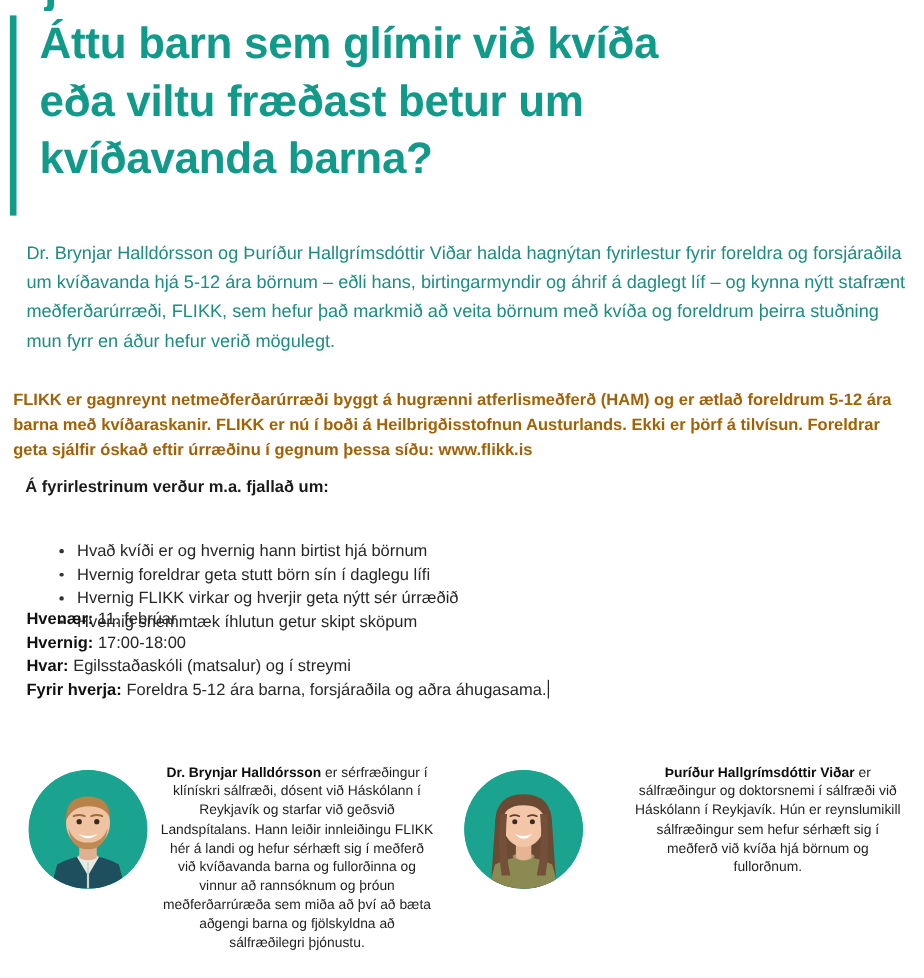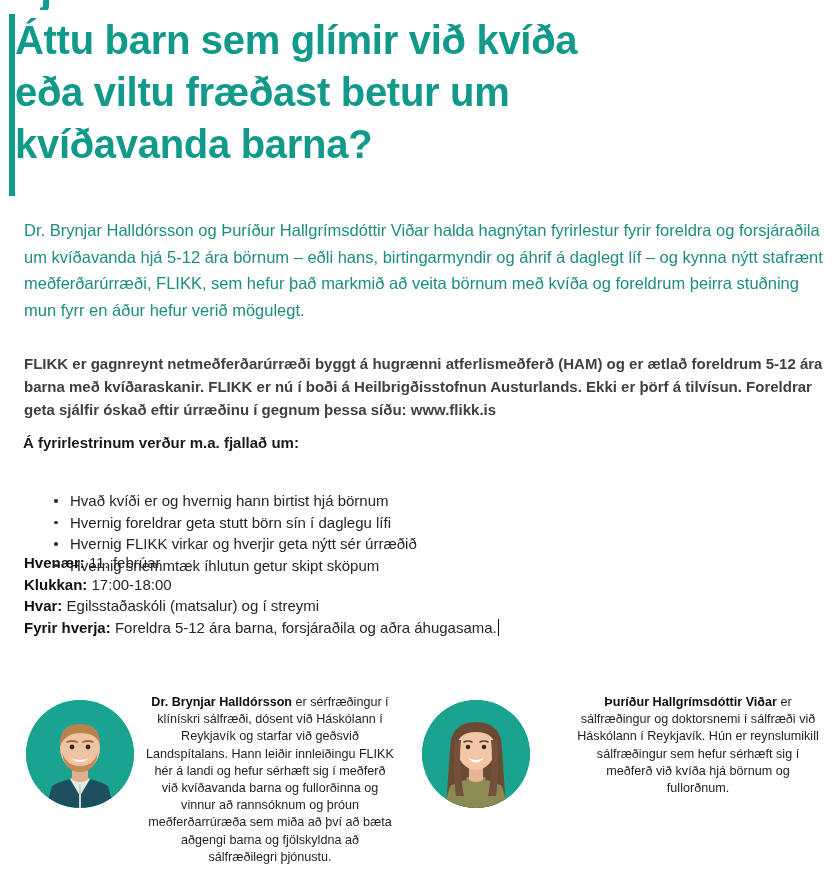--- a/index.html
+++ b/index.html
@@ -41,21 +41,21 @@
     margin-top: -34px;
     font-family: "Liberation Sans", sans-serif;
   }
 
   
   .heading-block {
     position: absolute;
     top: 14px;
     left: 0;
     width: 704px;
-    padding-left: 11px;
+    padding-left: 32px;
     box-sizing: border-box;
   }
   .accent-bar {
     position: absolute;
     left: 9px;
     top: 0;
     width: 6px;
     height: 182px;
     background: #129b8b;
   }
@@ -80,26 +80,26 @@
     font-size: 16.5px;
     line-height: 26.5px;
     color: #1d8d81;
     font-weight: 400;
   }
 
   
   .flikk {
     position: absolute;
     top: 352px;
-    left: 24px;
+    left: 12px;
     width: 800px;
     margin: 0;
     font-size: 15px;
     line-height: 23px;
-    color: #404040;
+    color: #a16207;
     font-weight: 700;
   }
 
   
   .agenda-lead {
     position: absolute;
     top: 432px;
     left: 23px;
     margin: 0;
     font-size: 15px;
@@ -236,21 +236,21 @@
     <li>Hvernig FLIKK virkar og hverjir geta nýtt sér úrræðið</li>
     <li>Hvernig snemmtæk íhlutun getur skipt sköpum</li>
   </ul>
 
   <div class="details">
     <div class="row">
       <span class="k">Hvenær:</span>
       <span>11. febrúar</span>
     </div>
     <div class="row">
-      <span class="k">Klukkan:</span>
+      <span class="k">Hvernig:</span>
       <span>17:00-18:00</span>
     </div>
     <div class="row">
       <span class="k">Hvar:</span>
       <span>Egilsstaðaskóli (matsalur) og í streymi</span>
     </div>
     <div class="row">
       <span class="k">Fyrir hverja:</span>
       <span>Foreldra 5-12 ára barna, forsjáraðila og aðra áhugasama.</span><span class="caret"></span>
     </div>

